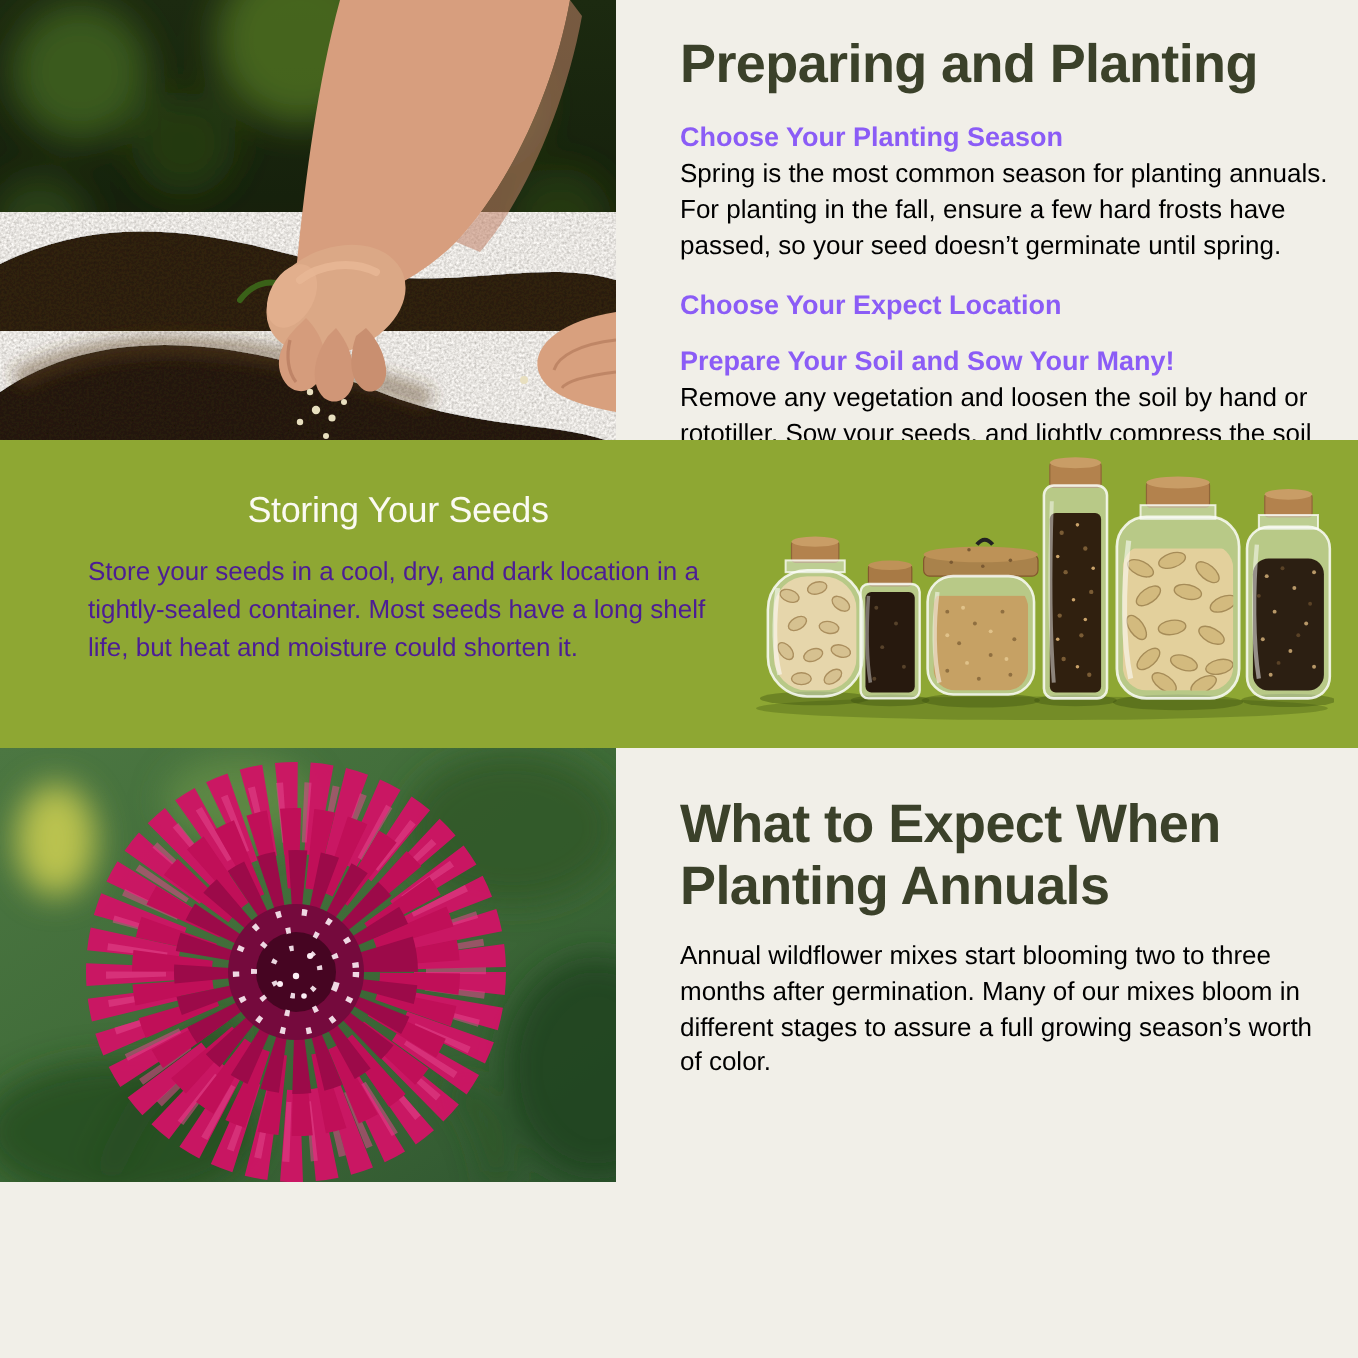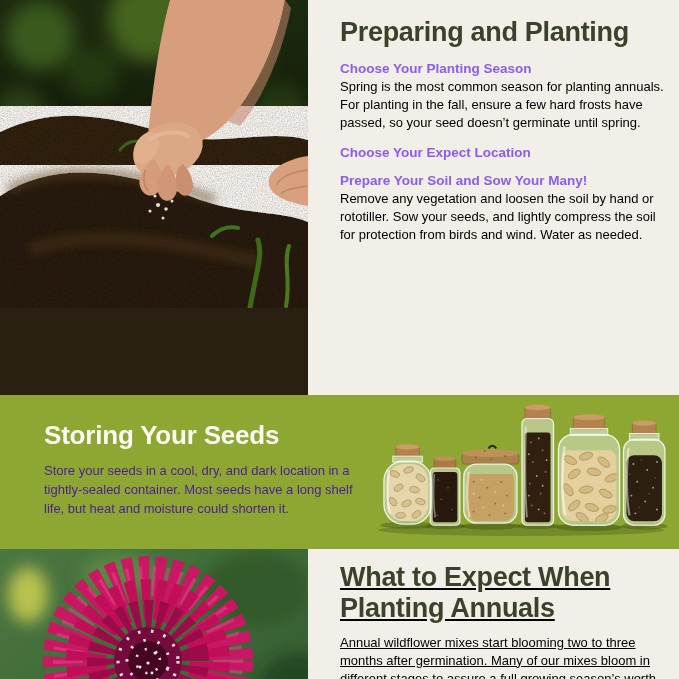--- a/index.html
+++ b/index.html
@@ -1,35 +1,35 @@
 <!DOCTYPE html>
 <html><head>
 <meta charset="utf-8">
 <style>
   html,body{margin:0;padding:0;background:#ddd;}
   .canvas{position:relative;width:679px;height:679px;background:#f1efe8;
           font-family:"Liberation Sans",sans-serif;overflow:hidden;}
   .row{display:flex;}
-  .row-top{height:395px;justify-content:center;}
+  .row-top{height:220px;justify-content:center;}
   .row-bottom{height:217px;}
   .photo{width:308px;height:100%;flex:none;overflow:hidden;background:#2a2012;}
   .photo svg{display:block;}
   .text-col{flex:1;min-width:0;padding:17px 12px 0 32px;}
   .big-title{font-size:27px;line-height:1.16;font-weight:700;color:#3b412a;
              margin:0 0 9px;letter-spacing:-0.3px;}
   .big-title div{white-space:nowrap;}
   .sub{margin-top:13px;}
   .sub-h{font-size:13.5px;color:#8b5cf6;margin:0 0 2px;font-weight:700;}
   .sub-p,.body-p{font-size:13px;line-height:1.38;color:#000000;margin:0;max-width:332px;}
   .band{position:relative;height:154px;background:#8ea733;}
   .band-text{position:absolute;left:44px;top:25px;width:310px;}
-  .band-title{color:#fbfaf2;font-size:26px;font-weight:700;margin:0 0 11px;letter-spacing:-0.2px;}
+  .band-title{color:#fbfaf2;font-size:18px;font-weight:400;margin:0 0 11px;letter-spacing:-0.2px;text-align:center;}
   .band-p{color:#4c1d95;font-size:13px;line-height:1.45;margin:0;}
   .jars{position:absolute;right:12px;bottom:6px;}
-  .bottom-col{padding-top:13px;text-decoration:underline;}
+  .bottom-col{padding-top:23px;}
 </style>
 </head>
 <body>
 
 <div class="canvas">
 
   <section class="row row-top">
     <div class="photo">
       <svg width="308" height="308" viewBox="0 0 308 308">
         <defs>

